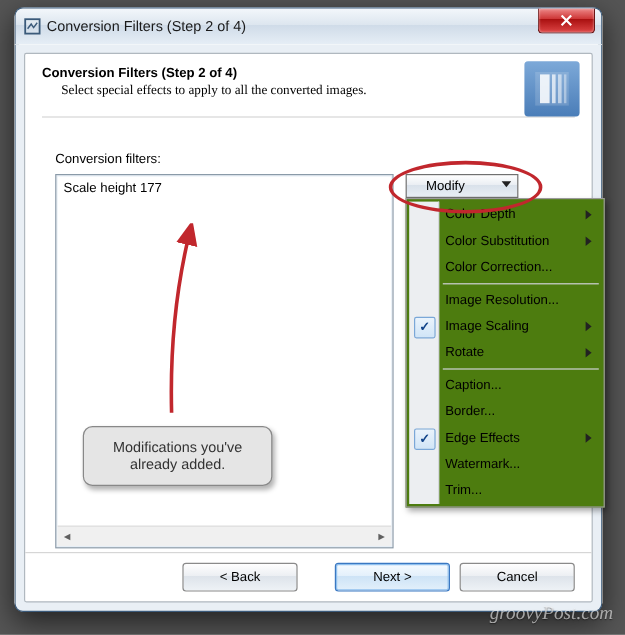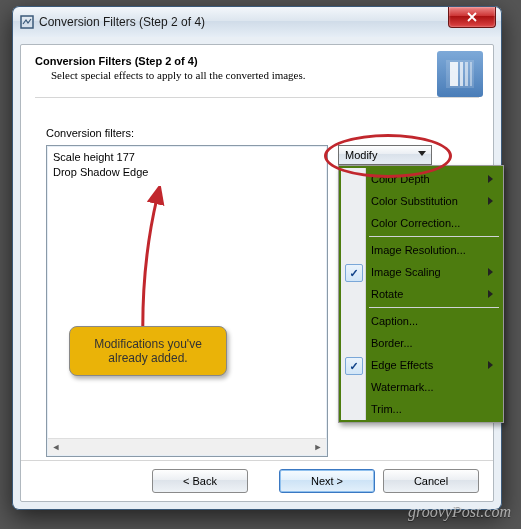--- a/index.html
+++ b/index.html
@@ -104,21 +104,21 @@
     width:16px;height:16px;display:flex;align-items:center;justify-content:center;
     color:#606060;font-size:9px;
   }
   .dropdown-btn {
     position:absolute;
     top:18px; left:292px;
     width:94px; height:20px;
     background: linear-gradient(#fefefe,#eaeef3 45%,#d9e1ea 46%,#e8eef5);
     border:1px solid #707070;
     display:flex;align-items:center;
-    padding-left:6px;
+    padding-left:16px;
     font-size:11px;
     box-sizing:border-box;
   }
   .dropdown-btn .caret {
     position:absolute;right:5px;top:5px;
     width:0;height:0;border-left:4px solid transparent;border-right:4px solid transparent;border-top:5px solid #222;
   }
   .dropdown-circle {
     position:absolute;
     top:7px; left:278px;
@@ -163,23 +163,23 @@
     border-radius:2px;
     display:flex;align-items:center;justify-content:center;
     color:#12448a;font-size:11px;font-weight:bold;
   }
   .menu-sep {
     margin:2px 2px 2px 28px;
     border-top:1px solid #d0d3d7;
   }
   .callout {
     position:absolute;
-    left:22px; top:180px;
+    left:22px; top:209px;
     width:140px;
-    background:#eab308;
+    background:#e5e5e5;
     border:1px solid #888;
     border-radius:8px;
     padding:10px 8px;
     text-align:center;
     font-size:12px;
     color:#333;
     box-shadow: 2px 3px 4px rgba(0,0,0,0.3);
     z-index:3;
   }
   .arrow-svg { position:absolute; left:80px; top:40px; z-index:3; pointer-events:none;}
@@ -248,21 +248,20 @@
         </div>
         <div class="divider"></div>
       </div>
 
       <div class="body">
         <div class="filters-label">Conversion filters:</div>
 
         <div class="listbox">
           <div class="listbox-content">
             <div class="list-item">Scale height 177</div>
-            <div class="list-item">Drop Shadow Edge</div>
           </div>
           <div class="scroll-h">
             <span class="arrow">◄</span>
             <span class="arrow">►</span>
           </div>
 
           <svg class="arrow-svg" width="80" height="170">
             <defs>
                 <marker id="ah" markerWidth="10" markerHeight="10" refX="2" refY="3" orient="auto">
               <path d="M0,0 L0,6 L7,3 z" fill="#c1272d"></path>

